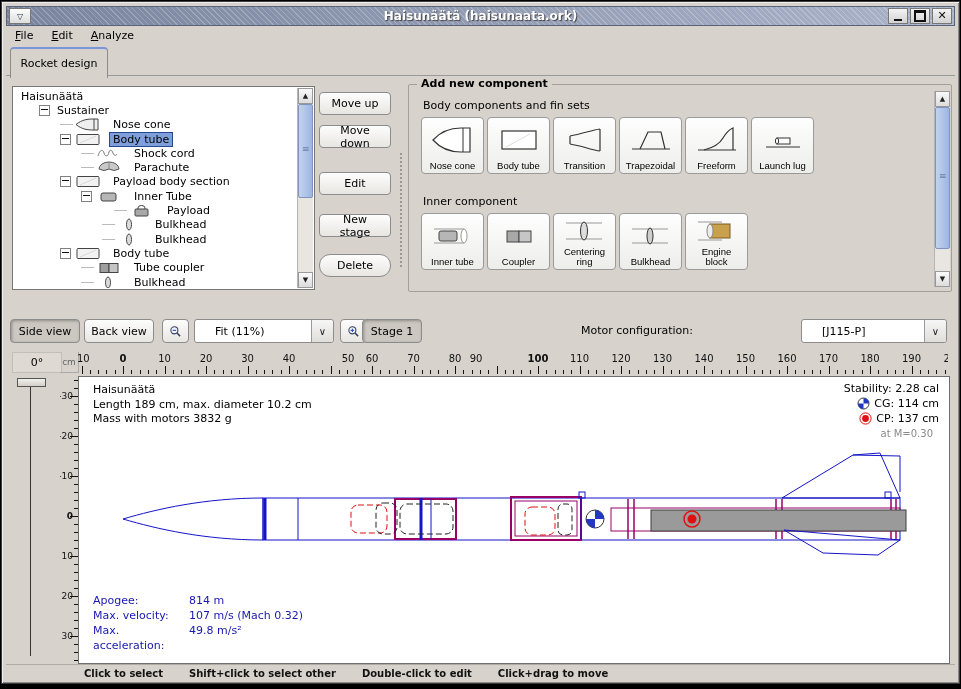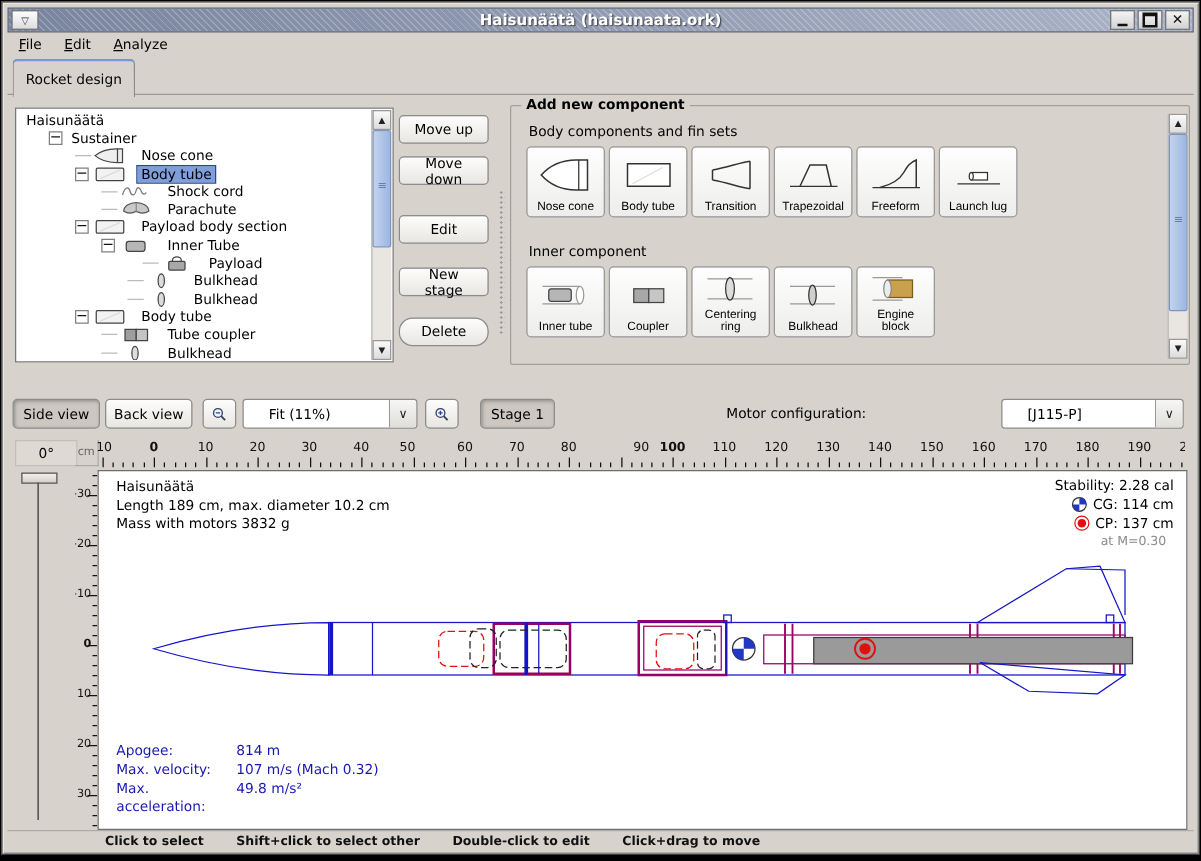--- a/index.html
+++ b/index.html
@@ -429,21 +429,21 @@
       <span class="arrow">∨</span>
     </div>
     <button class="btn icon-btn" style="left:334px;">
       <svg width="17" height="17" viewBox="0 0 17 17">
           <circle cx="7" cy="7" r="4.6" fill="#eef2fb" stroke="#39425e" stroke-width="1.4"></circle>
           <line x1="10.4" y1="10.4" x2="14.5" y2="14.5" stroke="#39425e" stroke-width="2"></line>
           <line x1="4.8" y1="7" x2="9.2" y2="7" stroke="#2244aa" stroke-width="1.3"></line>
           <line x1="7" y1="4.8" x2="7" y2="9.2" stroke="#2244aa" stroke-width="1.3"></line>
         </svg>
     </button>
-    <button class="btn toggled" style="left:378px;width:60px;">Stage 1</button>
+    <button class="btn toggled" style="left:356px;width:60px;">Stage 1</button>
     <span class="motor-label" style="right:262px;">Motor configuration:</span>
     <div class="combo" style="right:8px;width:146px;">
       <span class="val">[J115-P]</span>
       <span class="arrow">∨</span>
     </div>
   </div>
 
   <div class="figure">
     <div class="rot-label">0°</div>
     <div class="slider-track"></div>
@@ -554,25 +554,25 @@
         <div class="htick" style="left: 841.8px;"></div>
         <div class="htick" style="left: 850.1px;"></div>
         <div class="htick" style="left: 858.4px;"></div>
         <div class="htick" style="left: 866.7px;"></div>
         <div class="hlabel" style="left: 3.5px;">-10</div>
         <div class="hlabel bold" style="left: 45px;">0</div>
         <div class="hlabel" style="left: 86.5px;">10</div>
         <div class="hlabel" style="left: 128px;">20</div>
         <div class="hlabel" style="left: 169.5px;">30</div>
         <div class="hlabel" style="left: 211px;">40</div>
-        <div class="hlabel" style="left: 248px;">50</div>
+        <div class="hlabel" style="left: 270px;">50</div>
         <div class="hlabel" style="left: 294px;">60</div>
         <div class="hlabel" style="left: 335.5px;">70</div>
         <div class="hlabel" style="left: 377px;">80</div>
-        <div class="hlabel" style="left: 435px;">90</div>
+        <div class="hlabel" style="left: 398px;">90</div>
         <div class="hlabel bold" style="left: 460px;">100</div>
         <div class="hlabel" style="left: 501.5px;">110</div>
         <div class="hlabel" style="left: 543px;">120</div>
         <div class="hlabel" style="left: 584.5px;">130</div>
         <div class="hlabel" style="left: 626px;">140</div>
         <div class="hlabel" style="left: 667.5px;">150</div>
         <div class="hlabel" style="left: 709px;">160</div>
         <div class="hlabel" style="left: 750.5px;">170</div>
         <div class="hlabel" style="left: 792px;">180</div>
         <div class="hlabel" style="left: 833.5px;">190</div>

